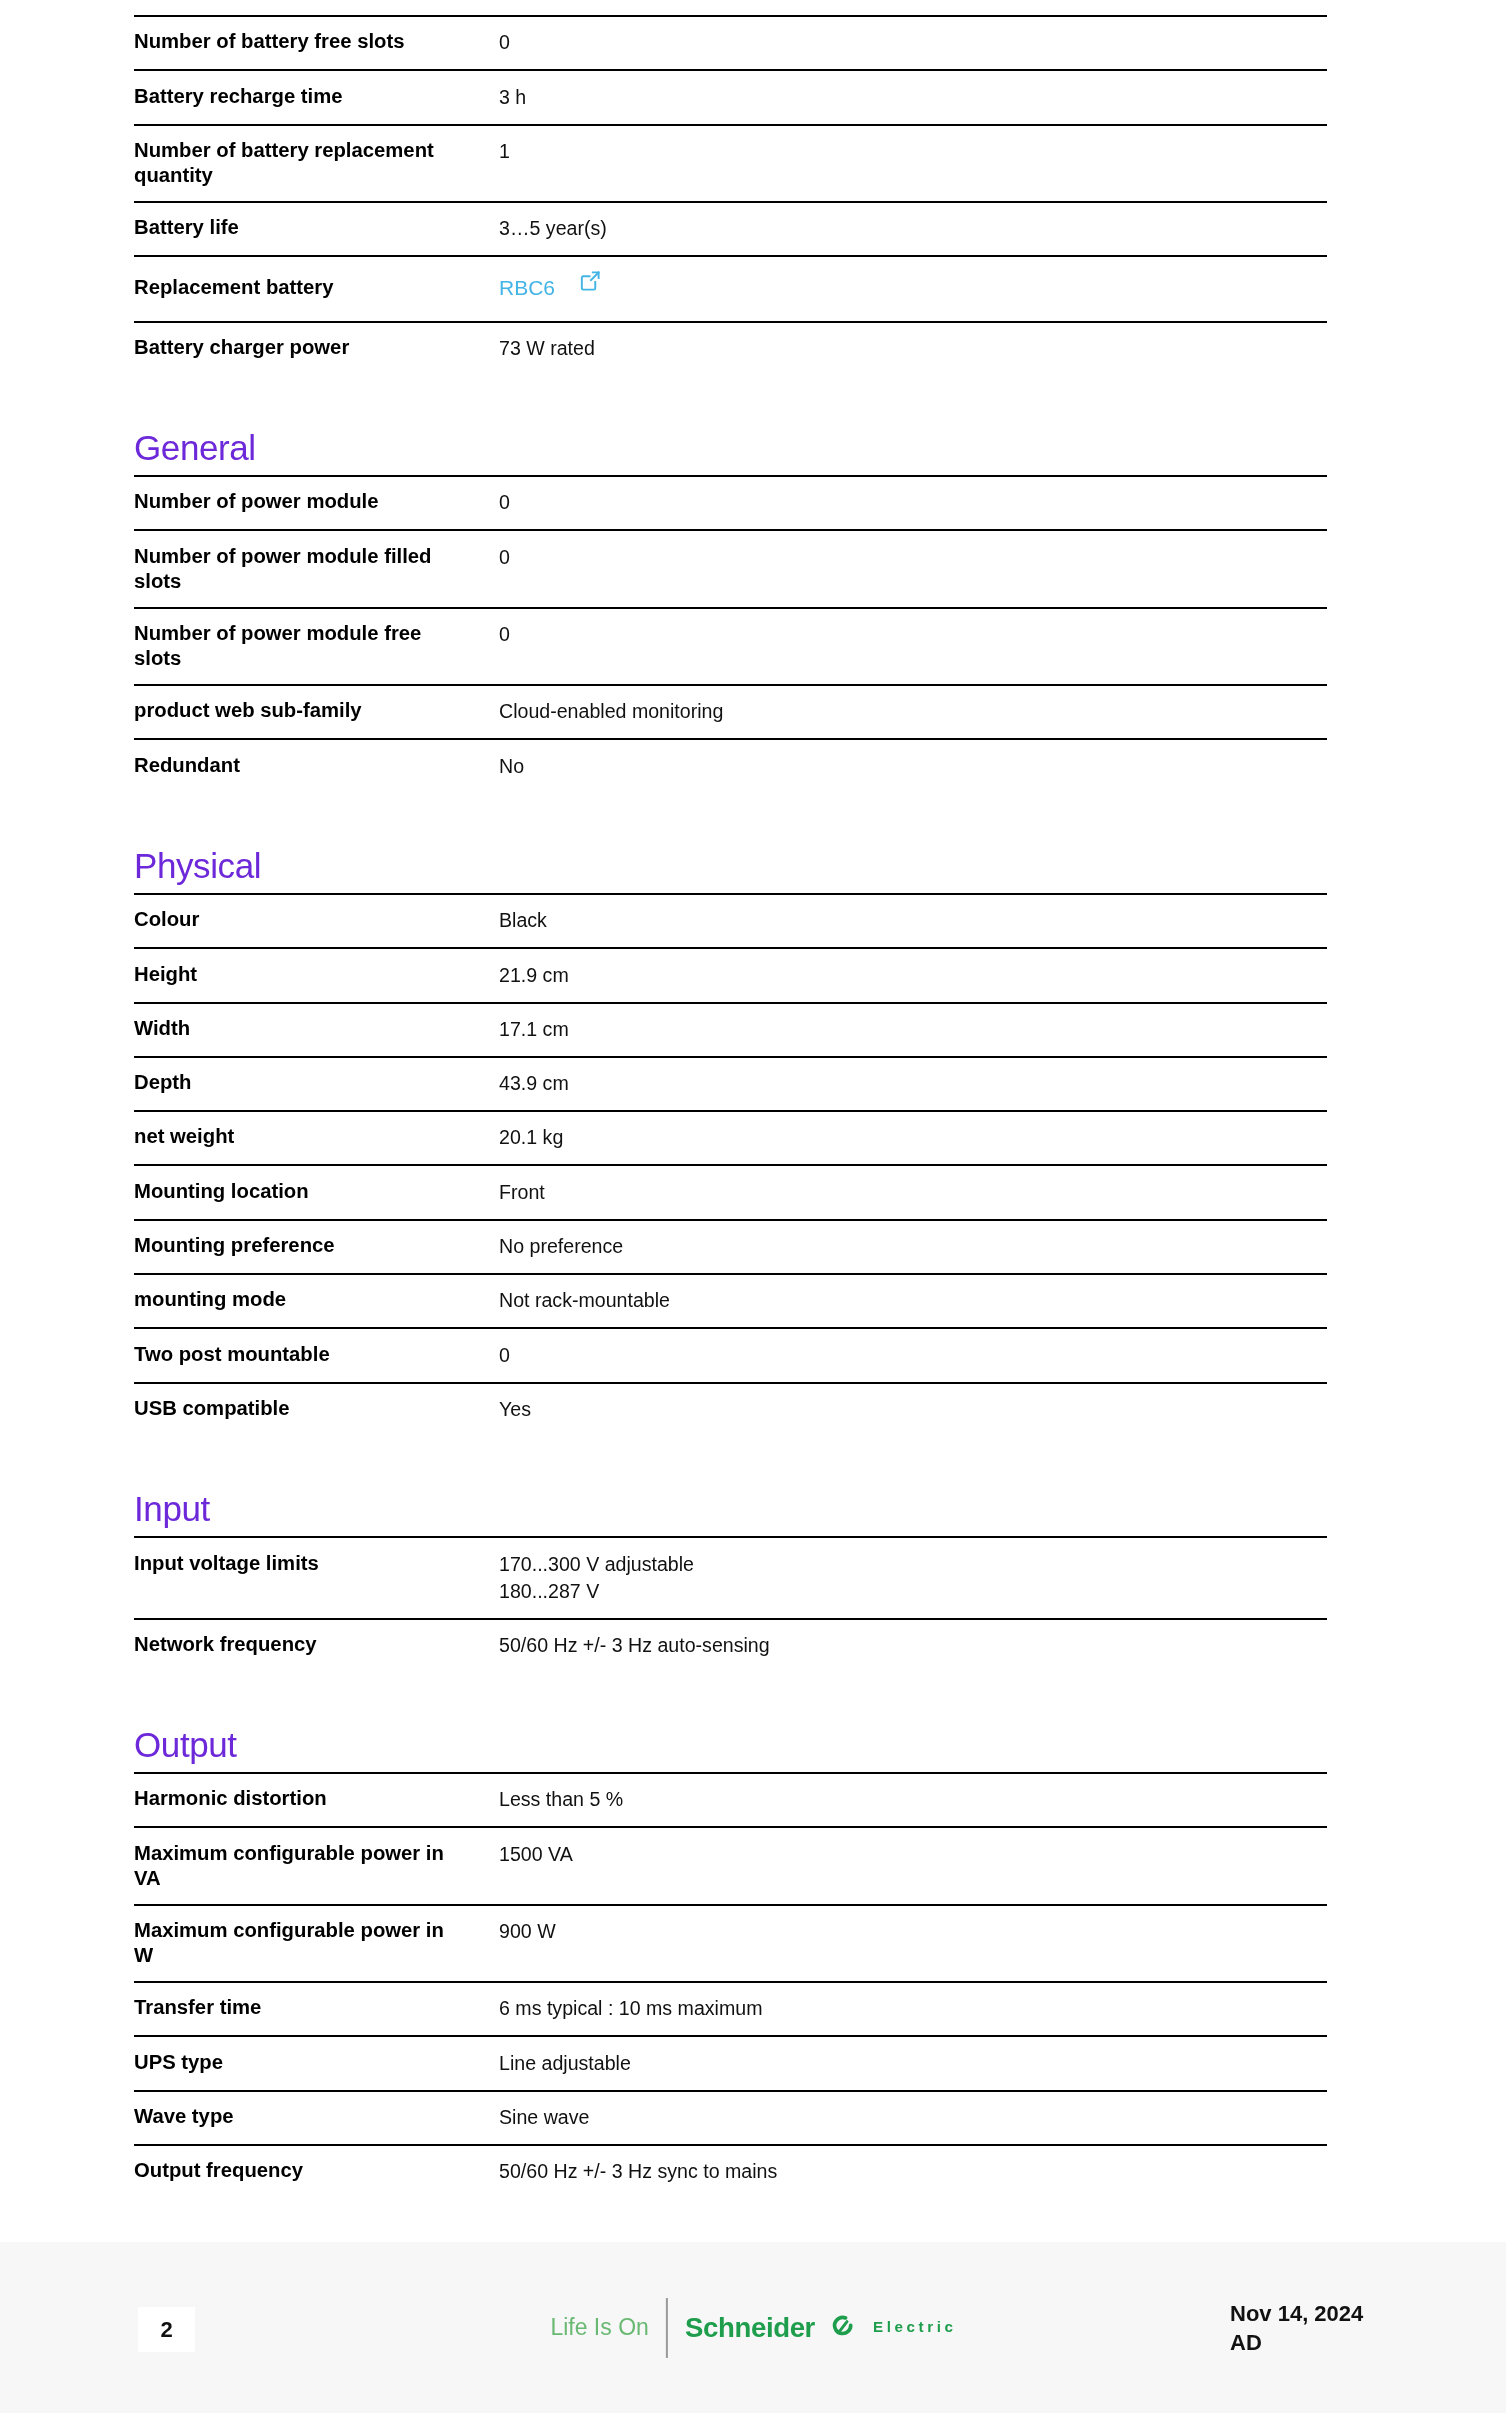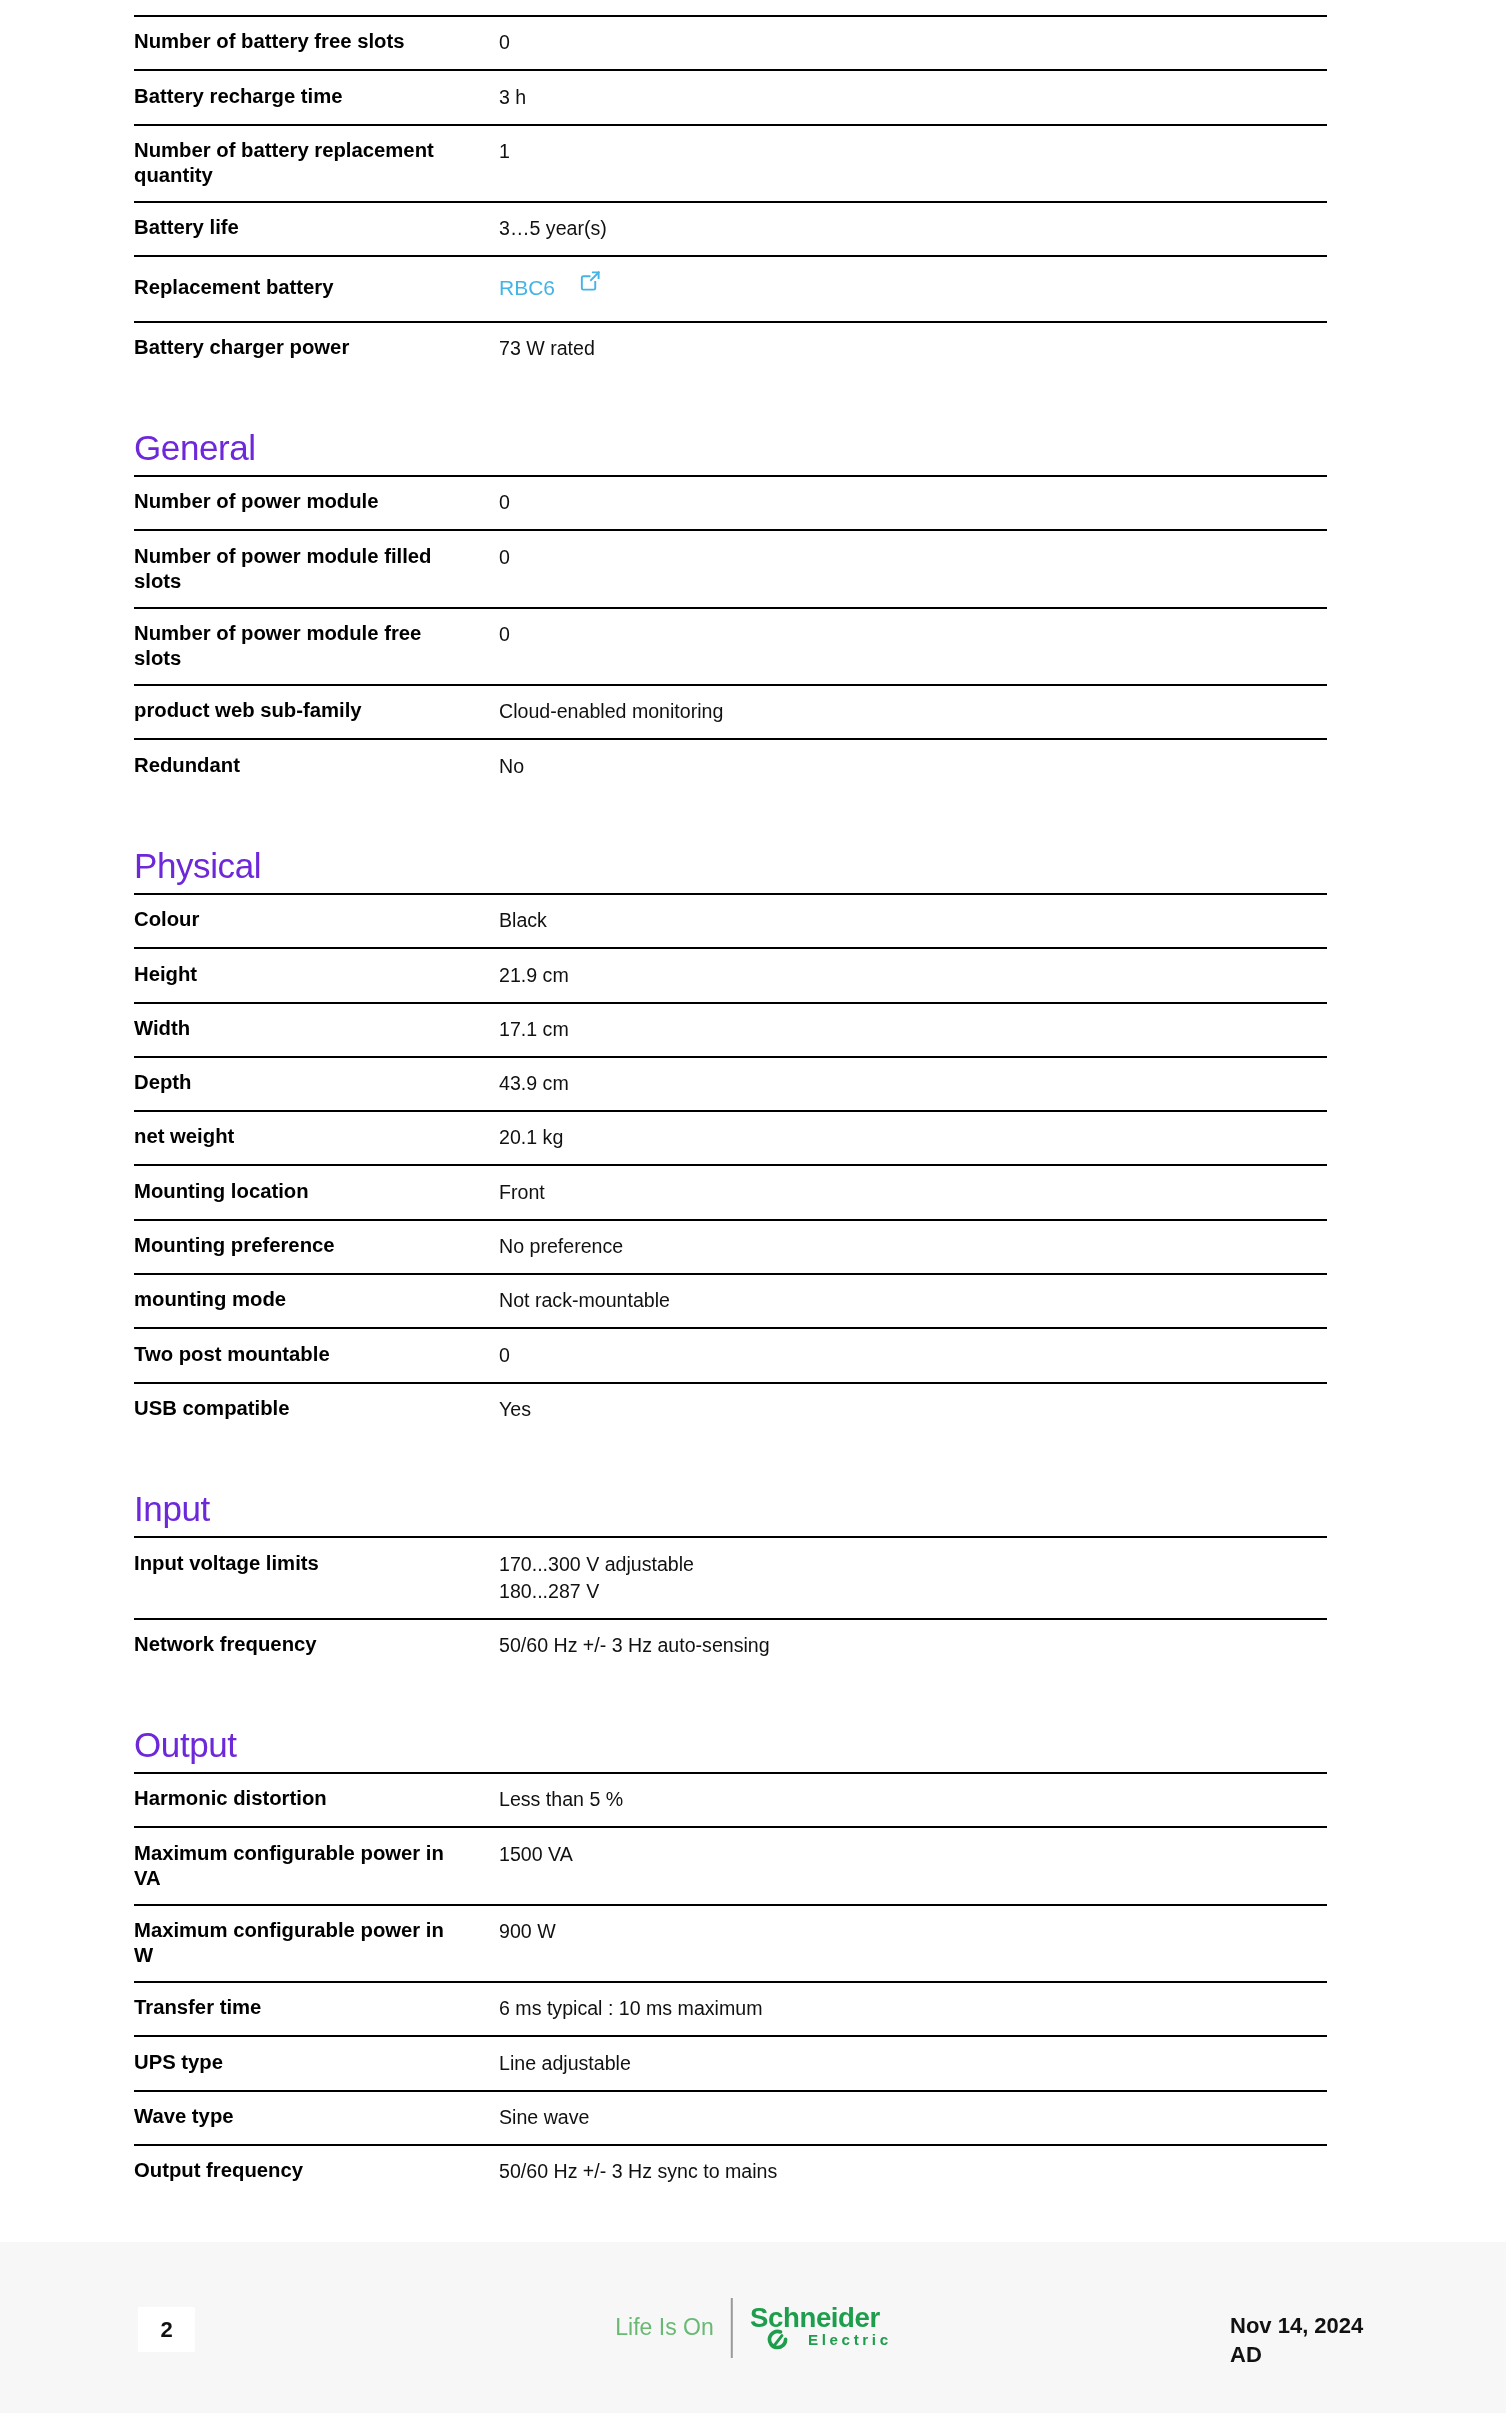--- a/index.html
+++ b/index.html
@@ -33,26 +33,26 @@
     position:absolute;left:138px;top:65px;width:57px;height:45px;background:#ffffff;
     display:flex;align-items:center;justify-content:center;
     font-size:22px;font-weight:bold;color:#111;
   }
   .brand{
     position:absolute;left:50%;top:50%;transform:translate(-50%,-50%);
     display:flex;align-items:center;gap:17.4px;
   }
   .slogan{font-size:23px;color:var(--slogan-green,#69b973);white-space:nowrap;}
   .logo-divider{width:1.5px;height:60px;background:#9a9a9a;}
-  .wordmark-block{display:flex;flex-direction:column;}
+  .wordmark-block{display:flex;flex-direction:row;text-align:right;}
   .wordmark{font-size:27.6px;font-weight:bold;color:var(--brand-green,#1e9e4c);letter-spacing:-0.4px;line-height:27.6px;}
   .electric-row{display:flex;align-items:center;gap:20px;margin-top:-2.9px;margin-left:16px;}
   .electric{font-size:15.2px;font-weight:600;color:var(--brand-green,#1e9e4c);letter-spacing:3.6px;}
   .date-block{
-    position:absolute;left:1230px;top:69px;
+    position:absolute;left:1230px;top:57px;
     font-size:22px;font-weight:bold;line-height:29px;color:#111;
   }
 </style>
 </head>
 <body>
 
 <div class="page">
   <main class="content" id="content">
       <section class="section continued">
 

